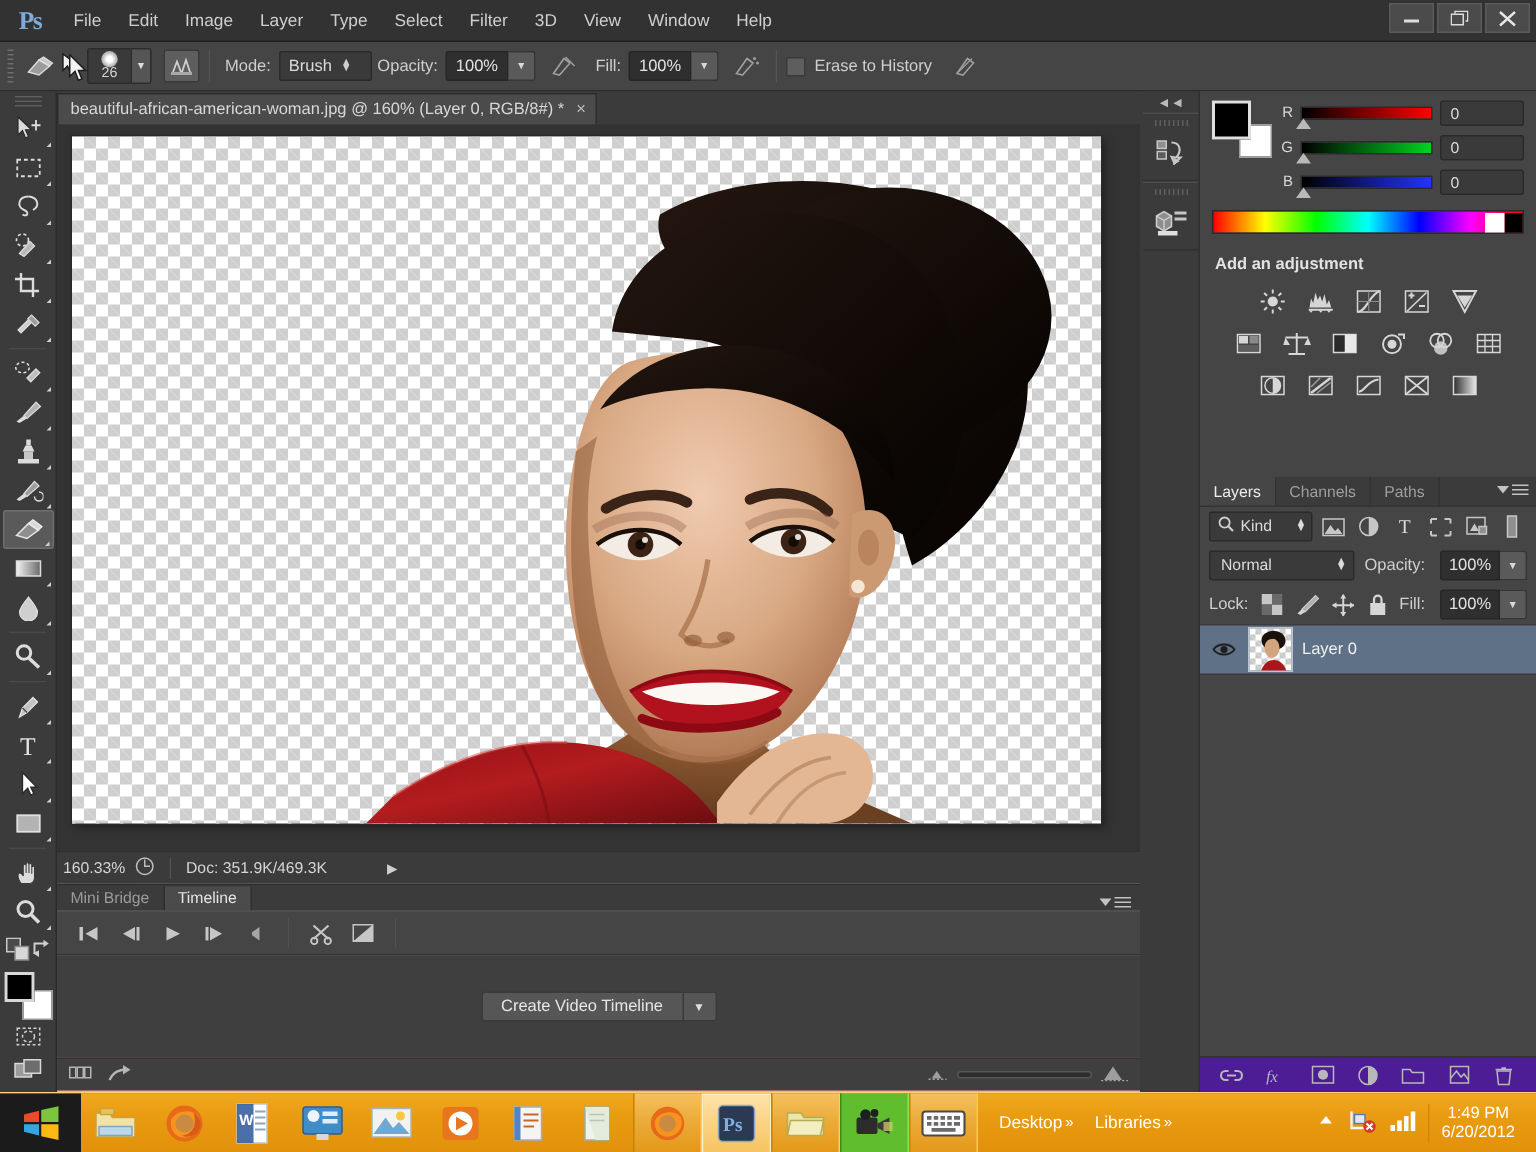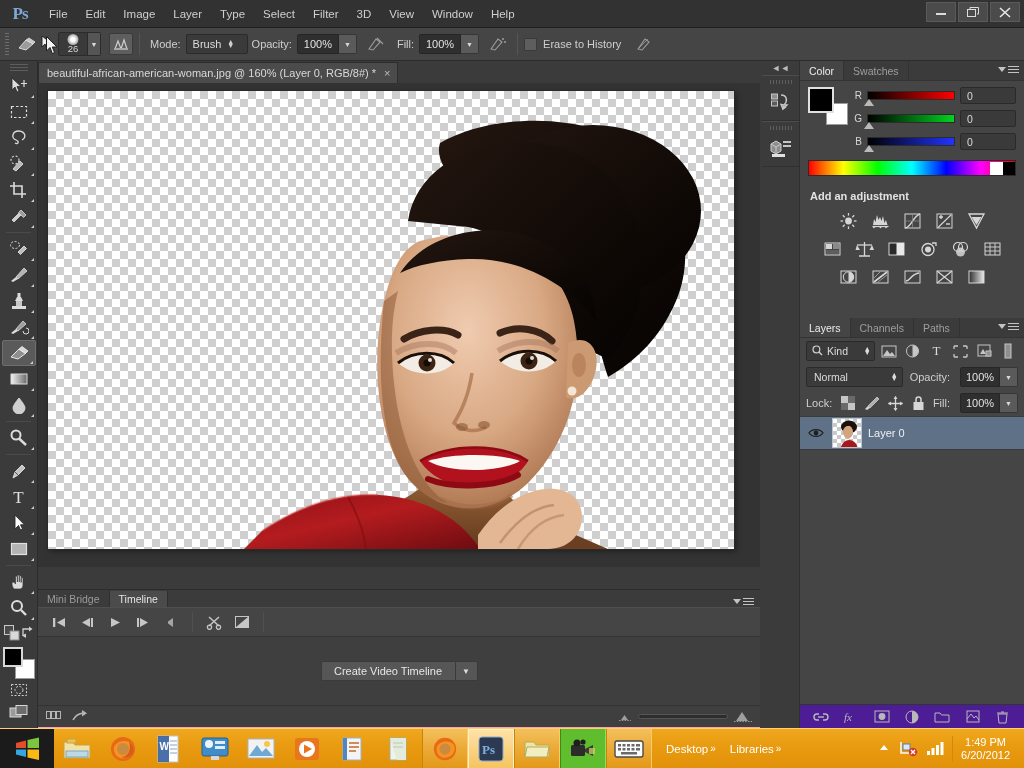--- a/index.html
+++ b/index.html
@@ -697,20 +697,32 @@
           <path d="M300 406 C310 424 316 442 318 458" stroke="#7d0d12" stroke-width="2" fill="none" opacity=".6"></path>
 
           <path d="M430 444 C448 418 472 400 498 398 C520 396 534 408 534 426
                    C534 444 520 458 500 458 L430 458 Z" fill="#e3b794"></path>
           <path d="M452 452 C468 430 486 416 506 414" stroke="#b5835e" stroke-width="2.5" fill="none" opacity=".7"></path>
           <path d="M470 458 C482 438 498 426 516 424" stroke="#b5835e" stroke-width="2.5" fill="none" opacity=".6"></path>
         </svg>
       </div>
     </div>
 
+    <div class="statusbar">
+      <div class="zoomfield">160.33%</div>
+      <span style="margin-right:10px">
+        <svg width="13" height="13" viewBox="0 0 13 13">
+            <circle cx="6.5" cy="6.5" r="5.5" fill="none" stroke="#bdbdbd"></circle>
+            <path d="M6.5 2 L6.5 6.5 L10 6.5" stroke="#bdbdbd" fill="none"></path>
+          </svg>
+      </span>
+      <div style="width:1px;height:14px;background:#2f2f2f;border-right:1px solid #525252;margin-right:10px"></div>
+      <span class="docinfo">Doc: 351.9K/469.3K</span>
+      <span style="margin-left:40px;font-size:9px;color:#cfcfcf">▶</span>
+    </div>
   </div>
 
   <div class="timelinepanel">
     <div class="tl-tabs">
       <div class="tl-tab">Mini Bridge</div>
       <div class="tl-tab active">Timeline</div>
       <div class="panelmenu">
         <svg width="8" height="8" viewBox="0 0 8 8">
             <path d="M0 2 L8 2 L4 7 Z" fill="#c3c3c3"></path>
           </svg>
@@ -851,34 +863,20 @@
           <rect x="14" y="7" width="8" height="2" fill="#c6c6c6"></rect>
           <rect x="3" y="16" width="13" height="3" fill="#e0e0e0"></rect>
         </svg>
       </div>
     </div>
   </div>
 
   <div class="rightpanels">
 
     <div class="panel">
-      <div class="panel-tabs">
-        <div class="ptab active">Color</div>
-        <div class="ptab">Swatches</div>
-        <div class="pmenu">
-          <svg width="8" height="8" viewBox="0 0 8 8">
-              <path d="M0 2 L8 2 L4 7 Z" fill="#c3c3c3"></path>
-            </svg>
-          <span class="hamb">
-              <i></i>
-              <i></i>
-              <i></i>
-            </span>
-        </div>
-      </div>
       <div class="colorbody">
         <div class="cp-swatch">
           <div class="cp-bg"></div>
           <div class="cp-fg"></div>
         </div>
         <div class="sliders">
           <div class="srow">
             <span class="schan">R</span>
             <div class="strack" style="background:linear-gradient(to right,#000,#ff0000)">
               <span class="sthumb"></span>

